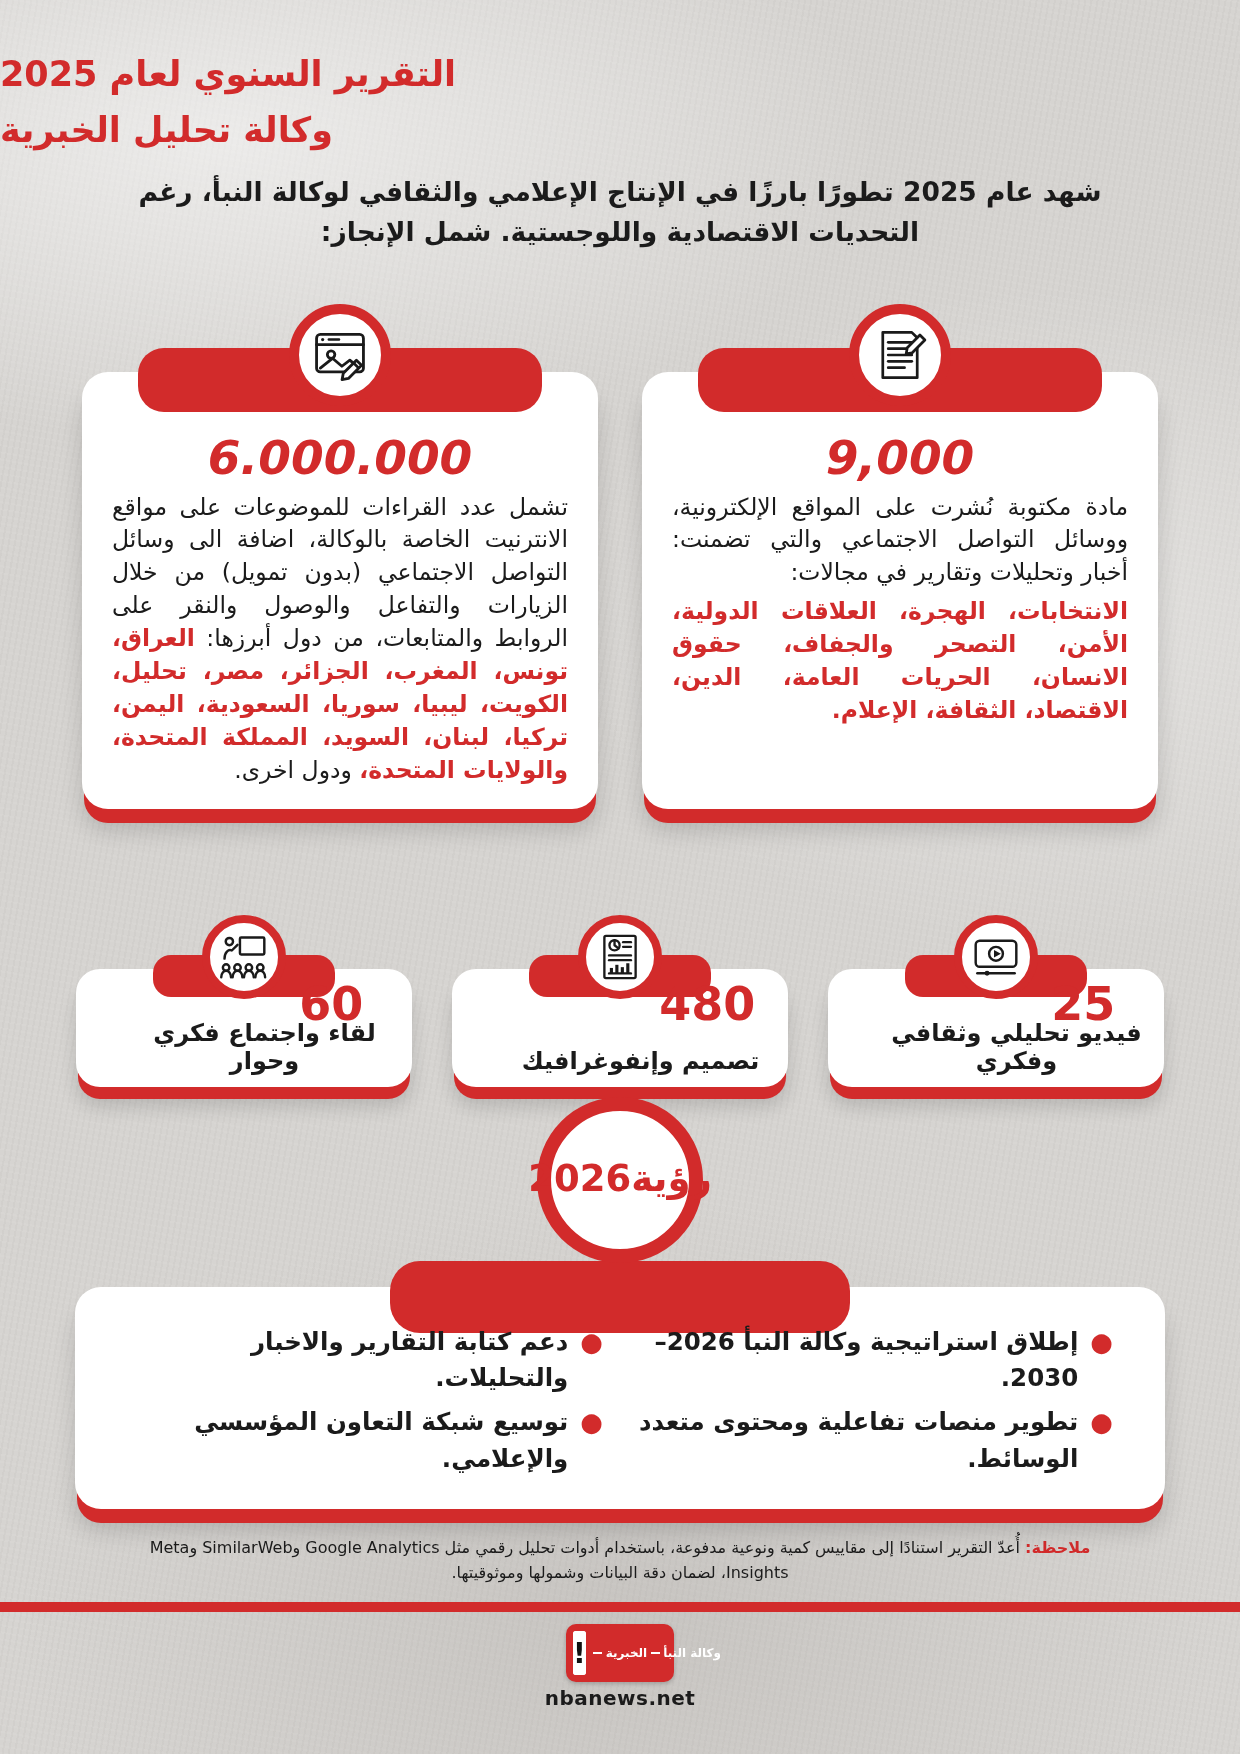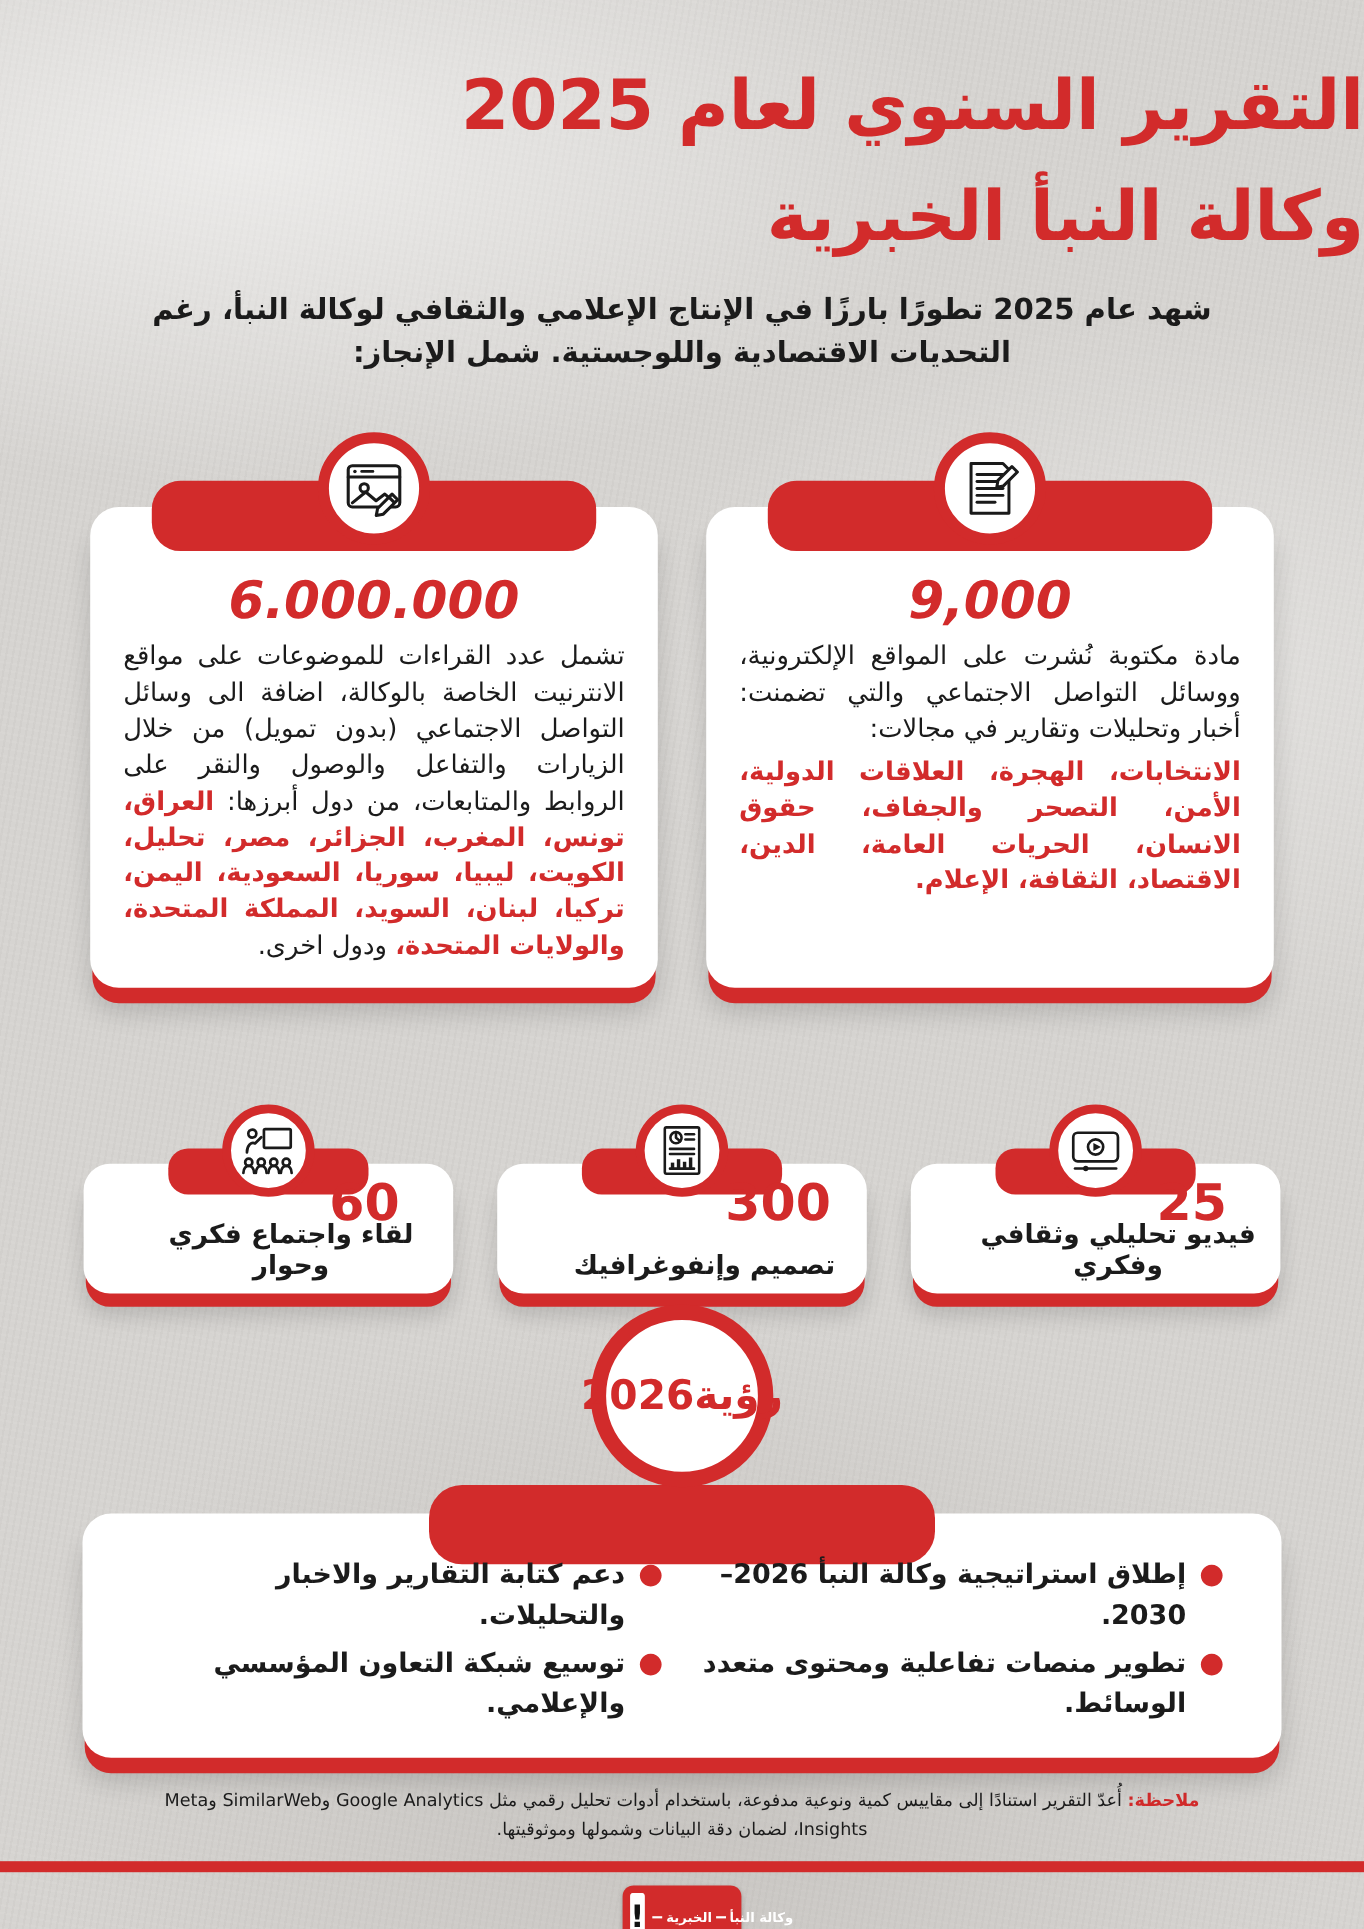--- a/index.html
+++ b/index.html
@@ -13,21 +13,21 @@
     position:relative;width:1240px;height:1754px;overflow:hidden;direction:rtl;
     background:
       radial-gradient(1100px 500px at 18% 8%, rgba(255,255,255,.55), rgba(255,255,255,0) 60%),
       radial-gradient(900px 600px at 85% 35%, rgba(255,255,255,.30), rgba(255,255,255,0) 55%),
       radial-gradient(1000px 700px at 50% 92%, rgba(160,155,150,.28), rgba(255,255,255,0) 60%),
       repeating-linear-gradient(100deg, rgba(110,105,100,.045) 0 2px, rgba(255,255,255,0) 2px 6px),
       repeating-linear-gradient(10deg, rgba(255,255,255,.05) 0 2px, rgba(0,0,0,0) 2px 7px),
       #d6d4d1;
   }
   
-  .title{padding-top:46px;text-align:right;color:var(--red);font-weight:800;font-size:63px;line-height:1.6;padding-left:24px;}
+  .title{padding-top:46px;text-align:left;color:var(--red);font-weight:800;font-size:35px;line-height:1.6;}
   .intro{margin:14px auto 16px;width:1030px;text-align:center;font-size:26.5px;line-height:1.5;font-weight:600;}
   
   .big-cards{display:flex;gap:44px;margin:120px 82px 0;}
   .card{
     position:relative;flex:1;background:#fff;border-radius:26px;isolation:isolate;
     padding:58px 30px 22px;
     box-shadow:0 16px 0 -2px var(--red), 0 22px 22px rgba(0,0,0,.15);
   }
   .card::before{content:"";position:absolute;top:-24px;left:56px;right:56px;height:64px;
     background:var(--red);border-radius:26px;z-index:-1;}
@@ -87,21 +87,21 @@
   .website{margin-top:4px;text-align:center;font-weight:800;font-size:20px;letter-spacing:.5px;}
   svg{display:block;}
 </style>
 </head>
 <body>
 
 <div class="page">
 
   <header class="title">
     <div>التقرير السنوي لعام 2025</div>
-    <div>وكالة النبأ الخبرية</div>
+    <div>وكالة تحليل الخبرية</div>
   </header>
 
   <p class="intro">شهد عام 2025 تطورًا بارزًا في الإنتاج الإعلامي والثقافي لوكالة النبأ، رغم التحديات الاقتصادية واللوجستية. شمل الإنجاز:</p>
 
   <section class="big-cards">
 
     <article class="card">
       <div class="icon-circle">
         <svg viewBox="0 0 64 64" width="58" height="58">
           <g fill="none" stroke="#1a1a1a" stroke-width="3" stroke-linecap="round" stroke-linejoin="round">
@@ -177,21 +177,21 @@
             <line x1="18" y1="30" x2="46" y2="30"></line>
             <line x1="18" y1="36" x2="46" y2="36"></line>
             <line x1="18" y1="53" x2="46" y2="53"></line>
           </g>
           <rect x="19" y="46" width="4" height="7" fill="#1a1a1a"></rect>
           <rect x="26" y="42" width="4" height="11" fill="#1a1a1a"></rect>
           <rect x="33" y="45" width="4" height="8" fill="#1a1a1a"></rect>
           <rect x="40" y="40" width="4" height="13" fill="#1a1a1a"></rect>
         </svg>
       </div>
-      <div class="stat-value">300</div>
+      <div class="stat-value">480</div>
       <div class="stat-label">تصميم وإنفوغرافيك</div>
     </article>
 
     <article class="stat-card">
       <div class="icon-circle small">
         <svg viewBox="0 0 64 64" width="52" height="52">
           <g fill="none" stroke="#1a1a1a" stroke-width="3" stroke-linecap="round" stroke-linejoin="round">
             <rect x="27" y="8" width="30" height="21" rx="1.5"></rect>
             <circle cx="14" cy="13" r="4.5"></circle>
             <path d="M8 34 C8 26 13 22 17 24 L24 17"></path>

